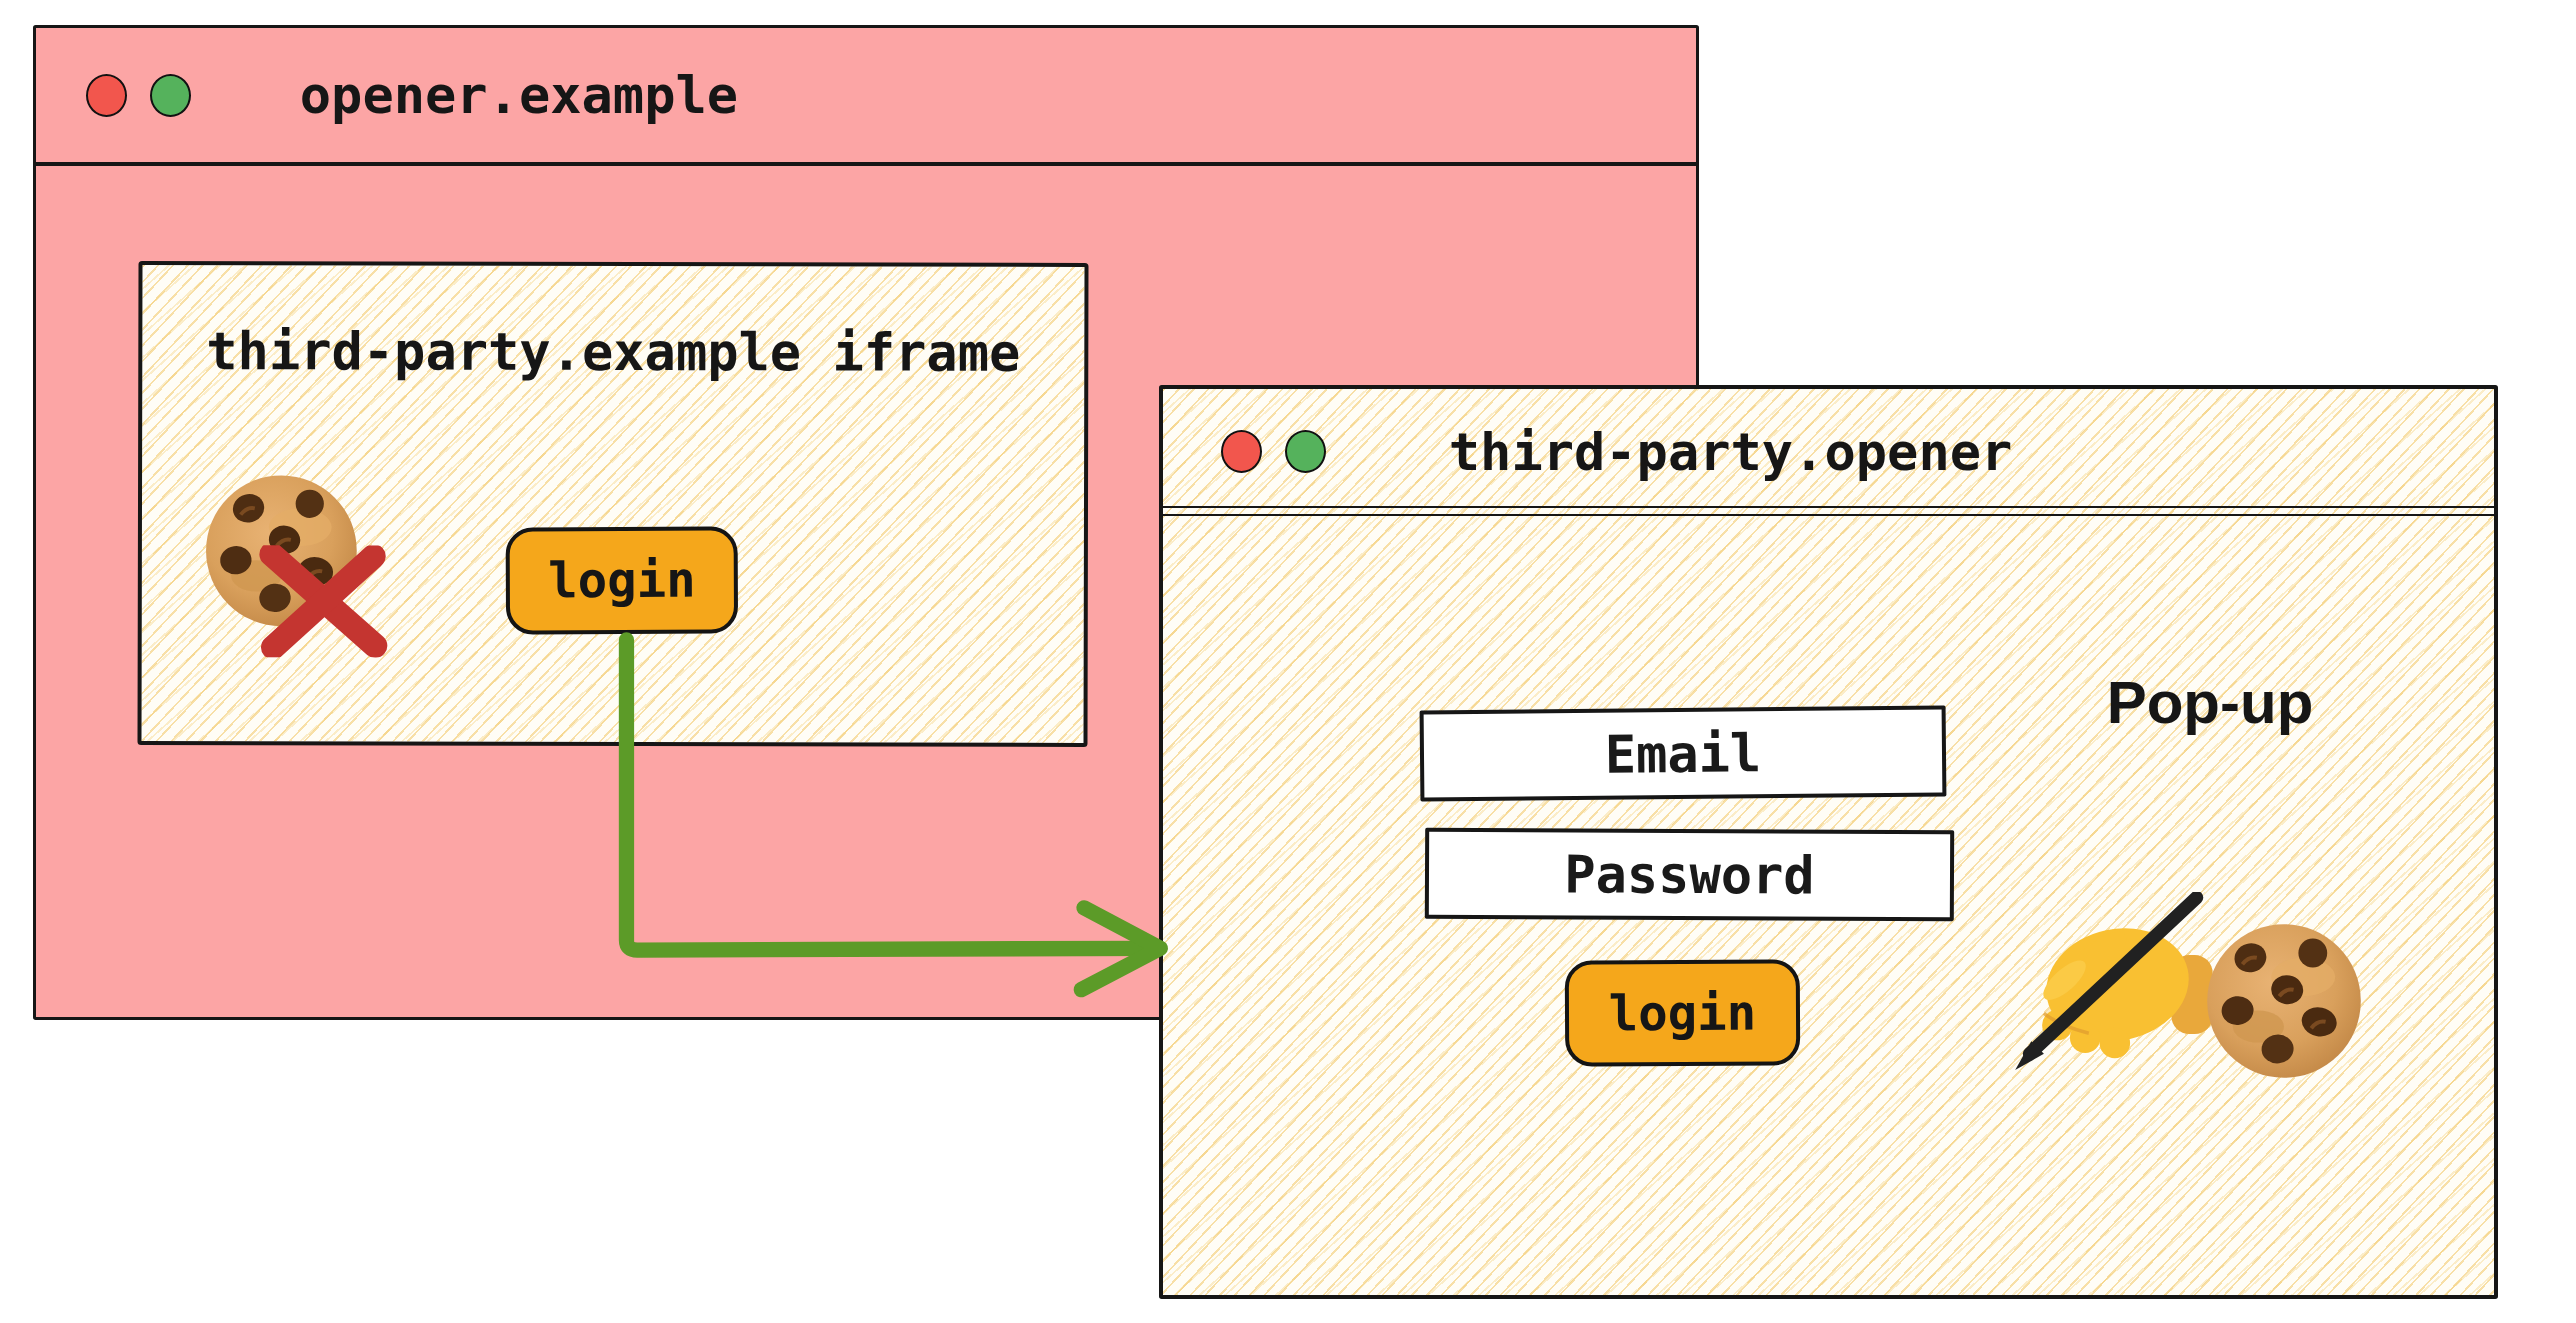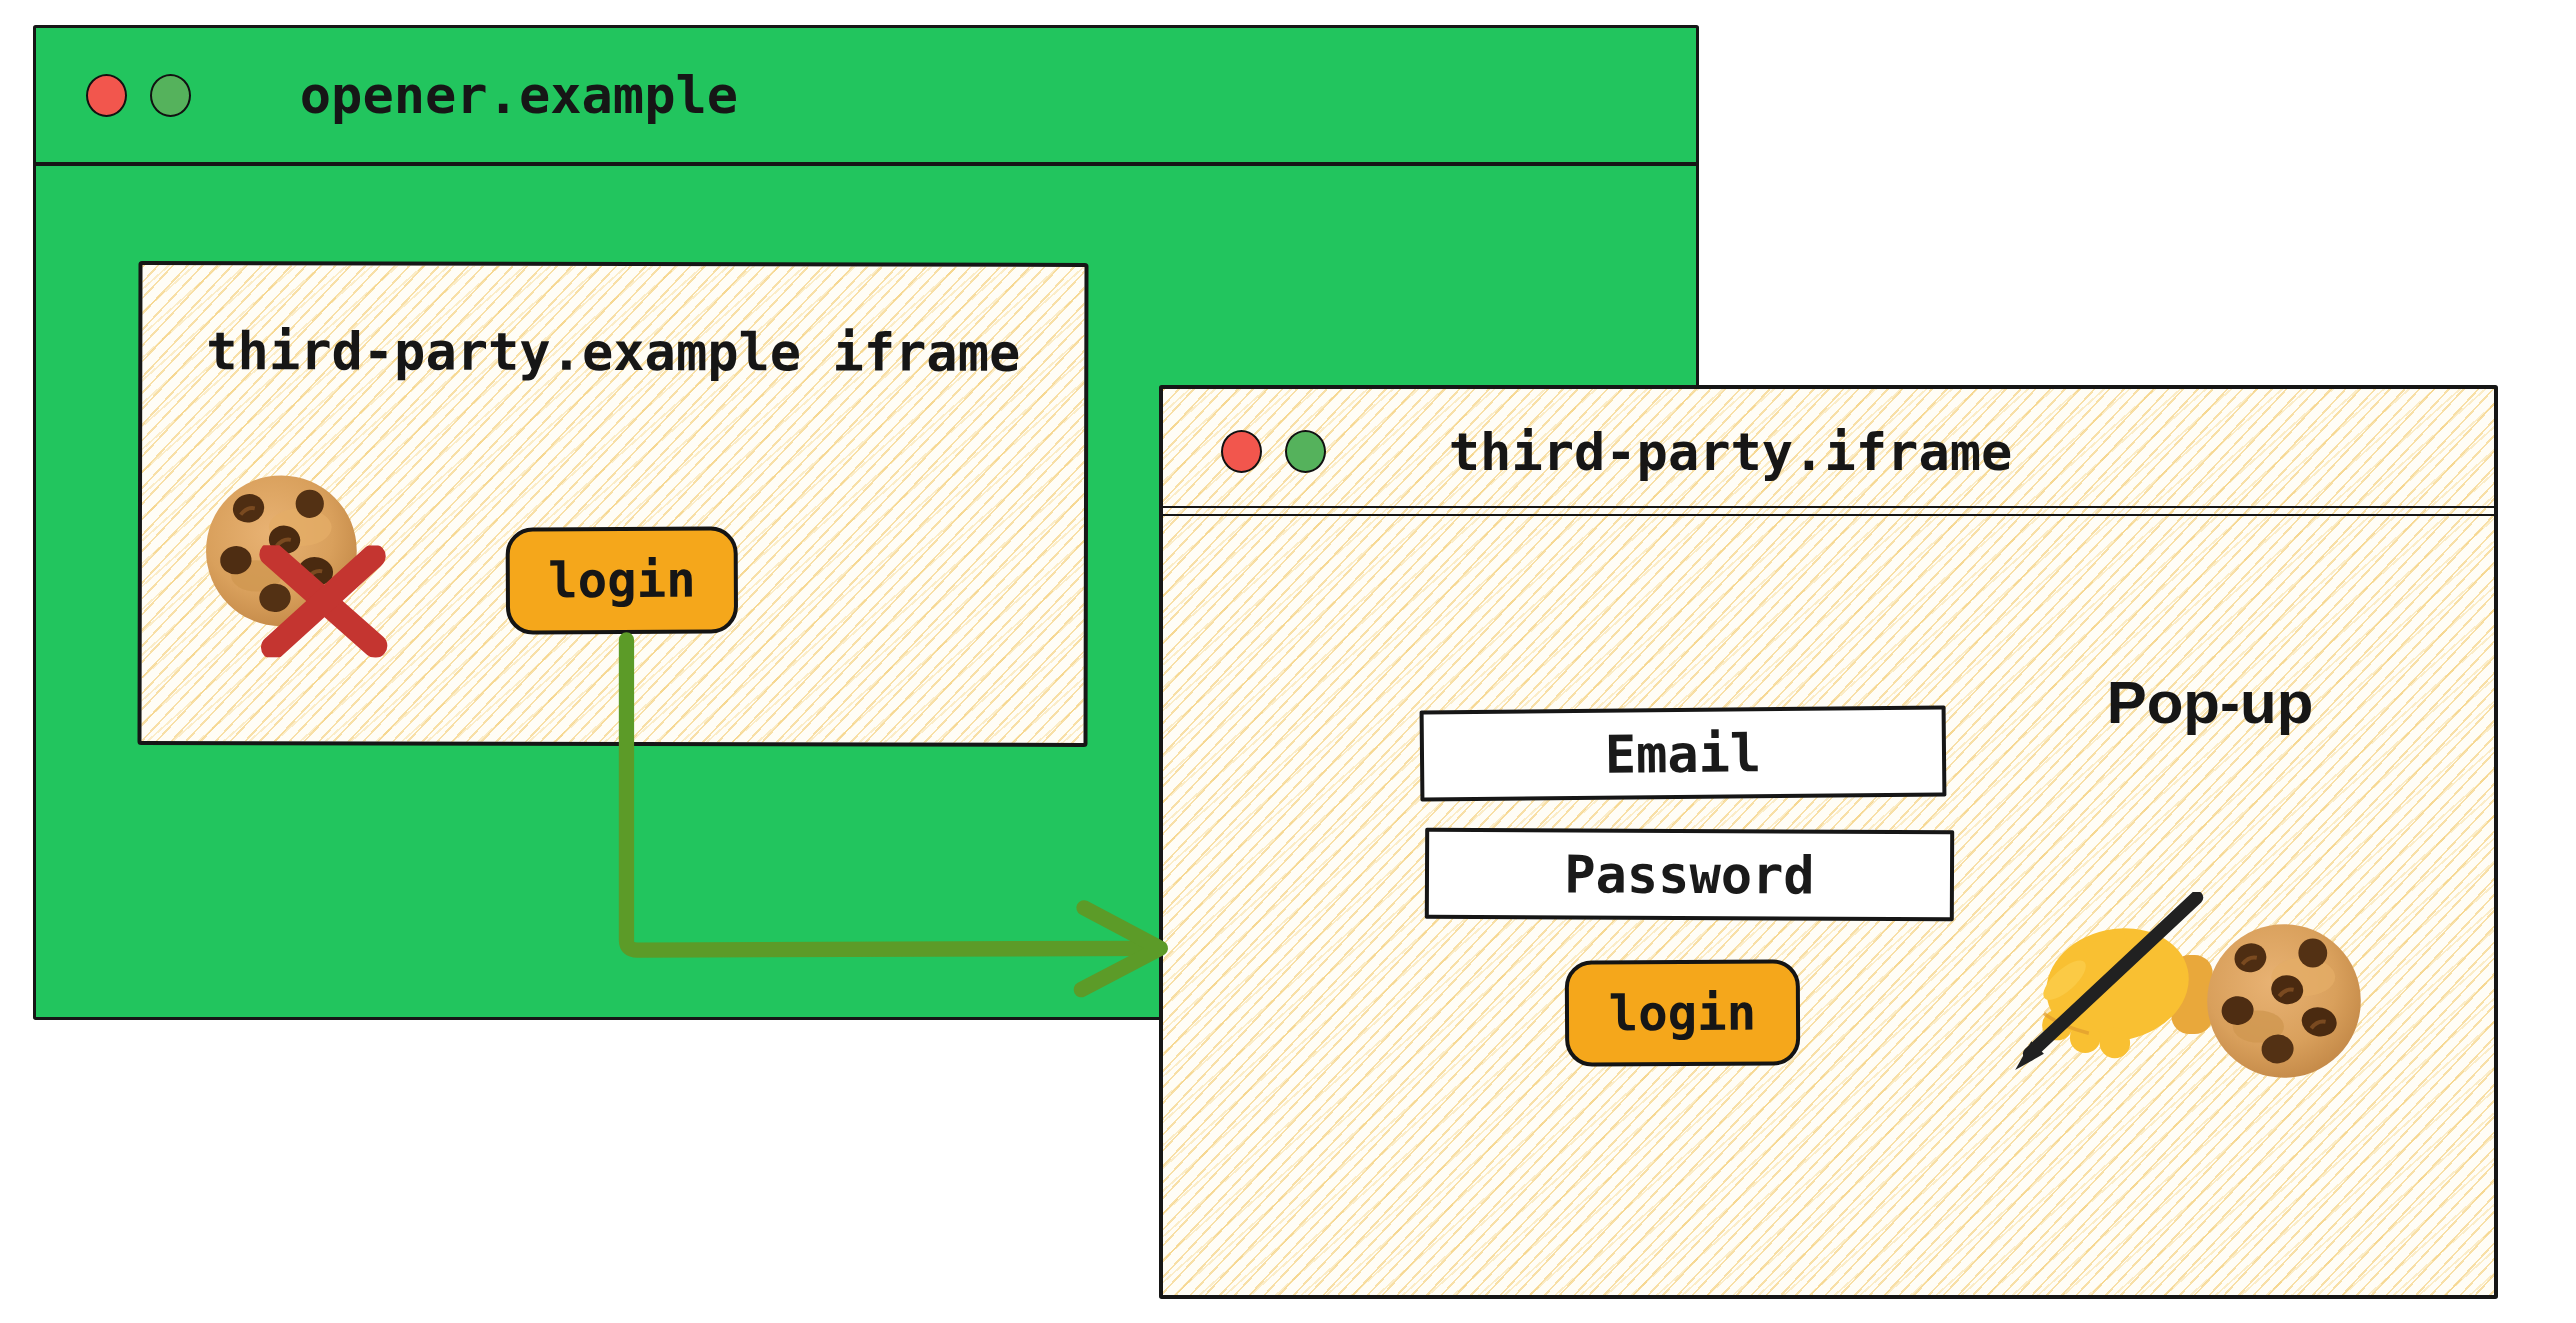--- a/index.html
+++ b/index.html
@@ -56,21 +56,21 @@
         <ellipse cx="72" cy="63" rx="11" ry="9" fill="#4a2a10" transform="rotate(12 72 63)"></ellipse>
         <ellipse cx="46" cy="80" rx="10" ry="9" fill="#533114" transform="rotate(-6 46 80)"></ellipse>
         <path d="M24 27 q4 -5 9 -4" stroke="#7a4a20" stroke-width="2.5" fill="none"></path>
         <path d="M47 47 q4 -5 9 -4" stroke="#7a4a20" stroke-width="2.5" fill="none"></path>
         <path d="M67 67 q4 -5 9 -4" stroke="#7a4a20" stroke-width="2.5" fill="none"></path>
       </g>
     </symbol>
   </defs>
 </svg>
 
-<div class="window" style="left:33px;top:25px;width:1666px;height:995px;background:#22c55e;">
+<div class="window" style="left:33px;top:25px;width:1666px;height:995px;background:#fca5a5;">
 
   <div class="titlebar" style="height:138px;border-bottom:4.5px solid #161616;padding-left:50px;gap:23.4px;">
     <span class="dot" style="background:#f2564d;"></span>
     <span class="dot" style="background:#55b25c;"></span>
     <span class="mono win-title" style="margin-left:85px;">opener.example</span>
   </div>
 
   <div class="sketchbox hachure" style="left:102px;top:234px;width:950px;height:484px;transform:rotate(0.12deg);">
     <div class="mono" style="position:absolute;left:0;right:0;top:56px;text-align:center;font-size:52px;">third-party.example iframe</div>
 
@@ -84,21 +84,21 @@
 
     <button class="btn" style="left:364px;top:261px;width:232px;height:107px;transform:rotate(-0.4deg);">login</button>
   </div>
 </div>
 
 <div class="window hachure" style="left:1159px;top:385px;width:1339px;height:914px;border-width:4.5px;z-index:2;">
 
   <div class="titlebar" style="height:127px;border-bottom:2.7px solid #161616;padding-left:58px;gap:23.4px;">
     <span class="dot" style="background:#f2564d;"></span>
     <span class="dot" style="background:#55b25c;"></span>
-    <span class="mono win-title" style="margin-left:99px;">third-party.iframe</span>
+    <span class="mono win-title" style="margin-left:99px;">third-party.opener</span>
     <span style="position:absolute;left:0;right:0;bottom:6.3px;height:1.8px;background:#161616;"></span>
   </div>
 
   <div class="mono" style="position:absolute;left:930px;top:279px;width:234px;text-align:center;
               font-family:'Liberation Sans',sans-serif;font-weight:bold;font-size:60px;">Pop-up</div>
 
   <input class="field" type="text" style="left: 257px; top: 319px; width: 526px; height: 91px; transform: rotate(-0.55deg);" readonly="" placeholder="Email">
 
   <input class="field" type="text" style="left: 262px; top: 440px; width: 529px; height: 91px; transform: rotate(0.25deg);" readonly="" placeholder="Password">
 

